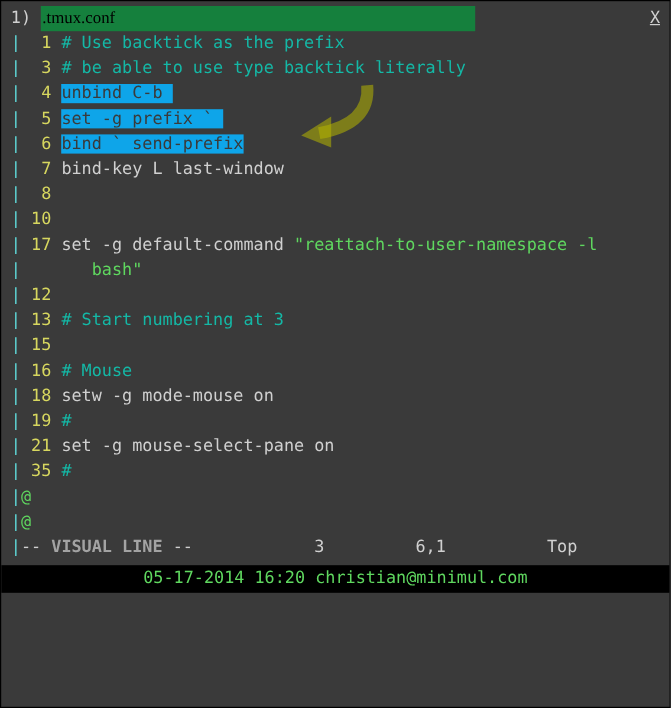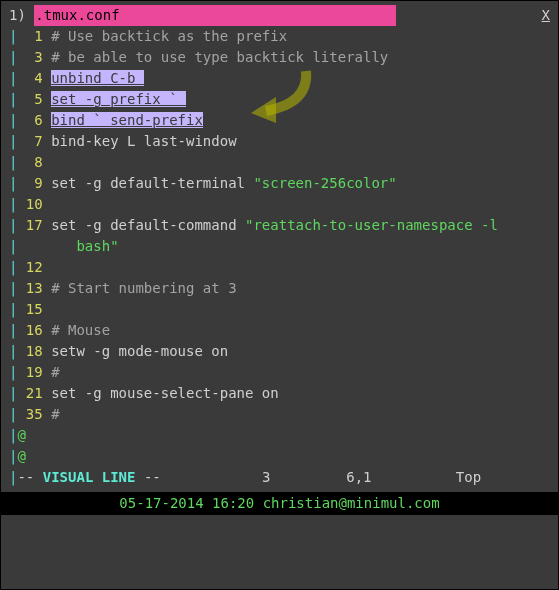--- a/index.html
+++ b/index.html
@@ -22,66 +22,66 @@
   .content {
     padding: 4px 8px 0 8px;
     position: relative;
     z-index: 2;
   }
   .topline {
     color: #d0d0d0;
     position: relative;
   }
   .topline .title-bg {
-    background: #ec4899;
+    background: #15803d;
     color: #000;
     display: inline-block;
     padding: 0 1px;
     min-width: 360px;
+    font-family: Liberation Serif, serif;
   }
   .topline .close-x {
     position: absolute;
     right: 0;
     top: 0;
     color: #d0d0d0;
     text-decoration: underline;
   }
   .line {
     white-space: pre;
     color: #5fd7d7;
     position: relative;
   }
   .pipe { color: #5fd7d7; }
   .lineno { color: #d7d75f; }
   .white { color: #d0d0d0; }
-  .orange { color: #a3a3a3; }
+  .orange { color: #14b8a6; }
   .string { color: #5fd75f; }
   .sel {
-    background: #c4b5fd;
+    background: #0ea5e9;
     color: #3a3a3a;
-    text-decoration: underline;
   }
   .arrow {
     position: absolute;
     left: 230px;
     top: 62px;
     z-index: 1;
     pointer-events: none;
   }
   .prompt-line {
     color: #5fd75f;
     white-space: pre;
   }
   .prompt-line .pipe { color: #5fd7d7; }
   .statusline {
     white-space: pre;
     color: #d0d0d0;
   }
   .statusline .pipe { color: #5fd7d7; }
-  .statusline .mode { color: #5eead4; font-weight: bold; }
+  .statusline .mode { color: #a3a3a3; font-weight: bold; }
   .tmux-status {
     background: #000;
     color: #5fd75f;
     text-align: center;
     white-space: pre;
     padding: 1px 0;
     margin-top: 4px;
   }
 </style>
 </head>
@@ -101,21 +101,20 @@
       <span class="close-x">X</span>
     </div>
 
     <div class="line"><span class="pipe">| </span><span class="lineno"> 1</span><span class="orange"> # Use backtick as the prefix</span></div>
     <div class="line"><span class="pipe">| </span><span class="lineno"> 3</span><span class="orange"> # be able to use type backtick literally</span></div>
     <div class="line"><span class="pipe">| </span><span class="lineno"> 4</span><span> </span><span class="sel">unbind C-b </span></div>
     <div class="line"><span class="pipe">| </span><span class="lineno"> 5</span><span> </span><span class="sel">set -g prefix ` </span></div>
     <div class="line"><span class="pipe">| </span><span class="lineno"> 6</span><span> </span><span class="sel">bind ` send-prefix</span></div>
     <div class="line"><span class="pipe">| </span><span class="lineno"> 7</span><span class="white"> bind-key L last-window</span></div>
     <div class="line"><span class="pipe">| </span><span class="lineno"> 8</span><span></span></div>
-    <div class="line"><span class="pipe">| </span><span class="lineno"> 9</span><span class="white"> set -g default-terminal </span><span class="string">"screen-256color"</span></div>
     <div class="line"><span class="pipe">| </span><span class="lineno">10</span><span></span></div>
     <div class="line"><span class="pipe">| </span><span class="lineno">17</span><span class="white"> set -g default-command </span><span class="string">"reattach-to-user-namespace -l</span></div>
     <div class="line"><span class="pipe">| </span><span class="string">      bash"</span></div>
     <div class="line"><span class="pipe">| </span><span class="lineno">12</span><span></span></div>
     <div class="line"><span class="pipe">| </span><span class="lineno">13</span><span class="orange"> # Start numbering at 3</span></div>
     <div class="line"><span class="pipe">| </span><span class="lineno">15</span><span></span></div>
     <div class="line"><span class="pipe">| </span><span class="lineno">16</span><span class="orange"> # Mouse</span></div>
     <div class="line"><span class="pipe">| </span><span class="lineno">18</span><span class="white"> setw -g mode-mouse on</span></div>
     <div class="line"><span class="pipe">| </span><span class="lineno">19</span><span class="orange"> #</span></div>
     <div class="line"><span class="pipe">| </span><span class="lineno">21</span><span class="white"> set -g mouse-select-pane on</span></div>

